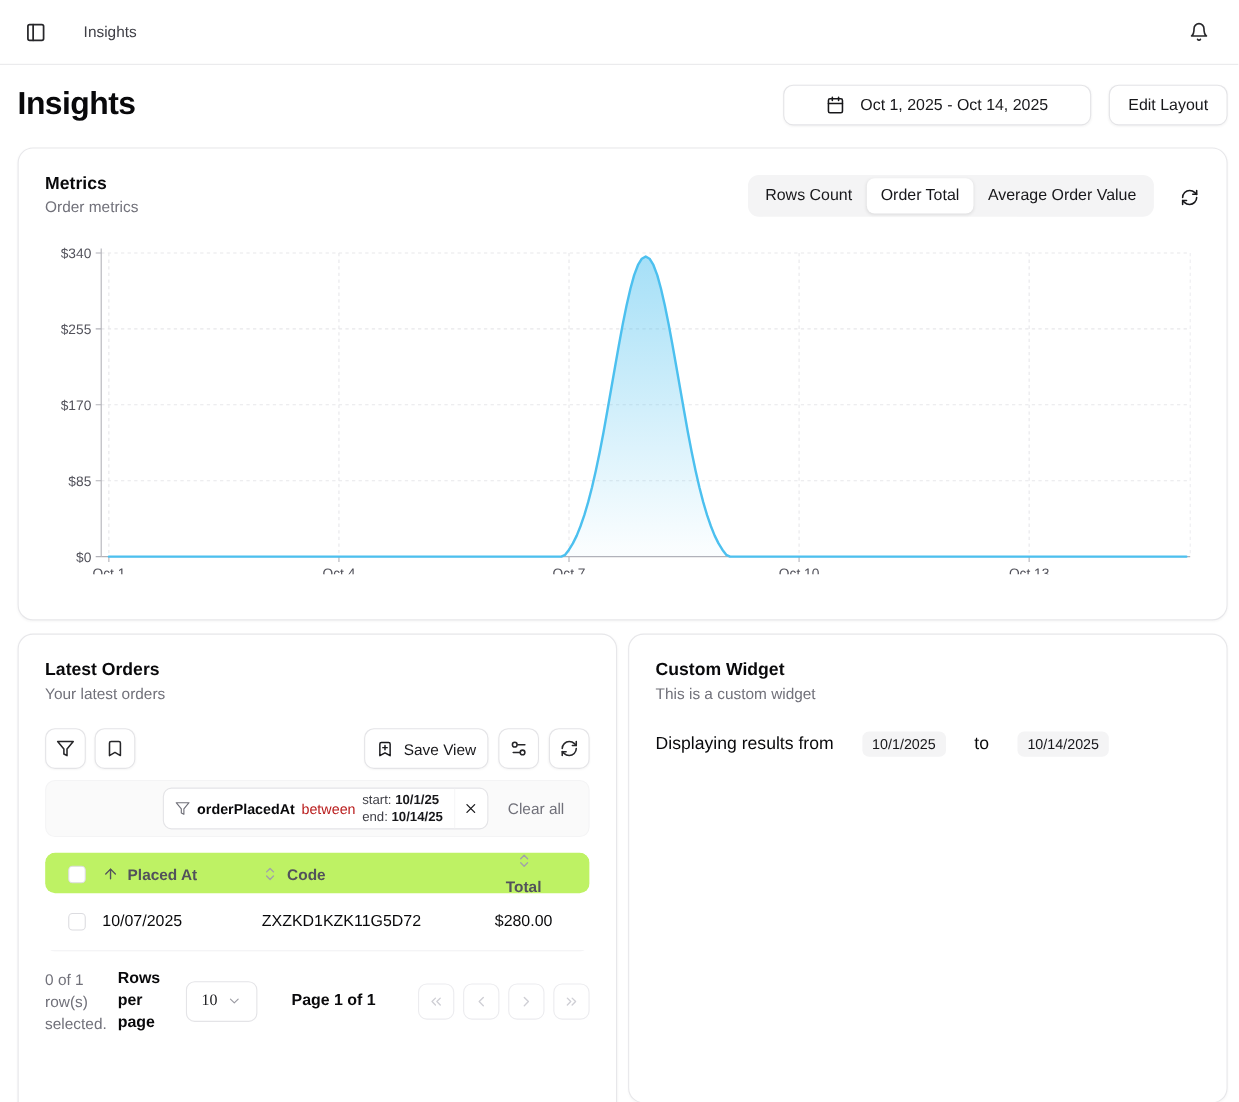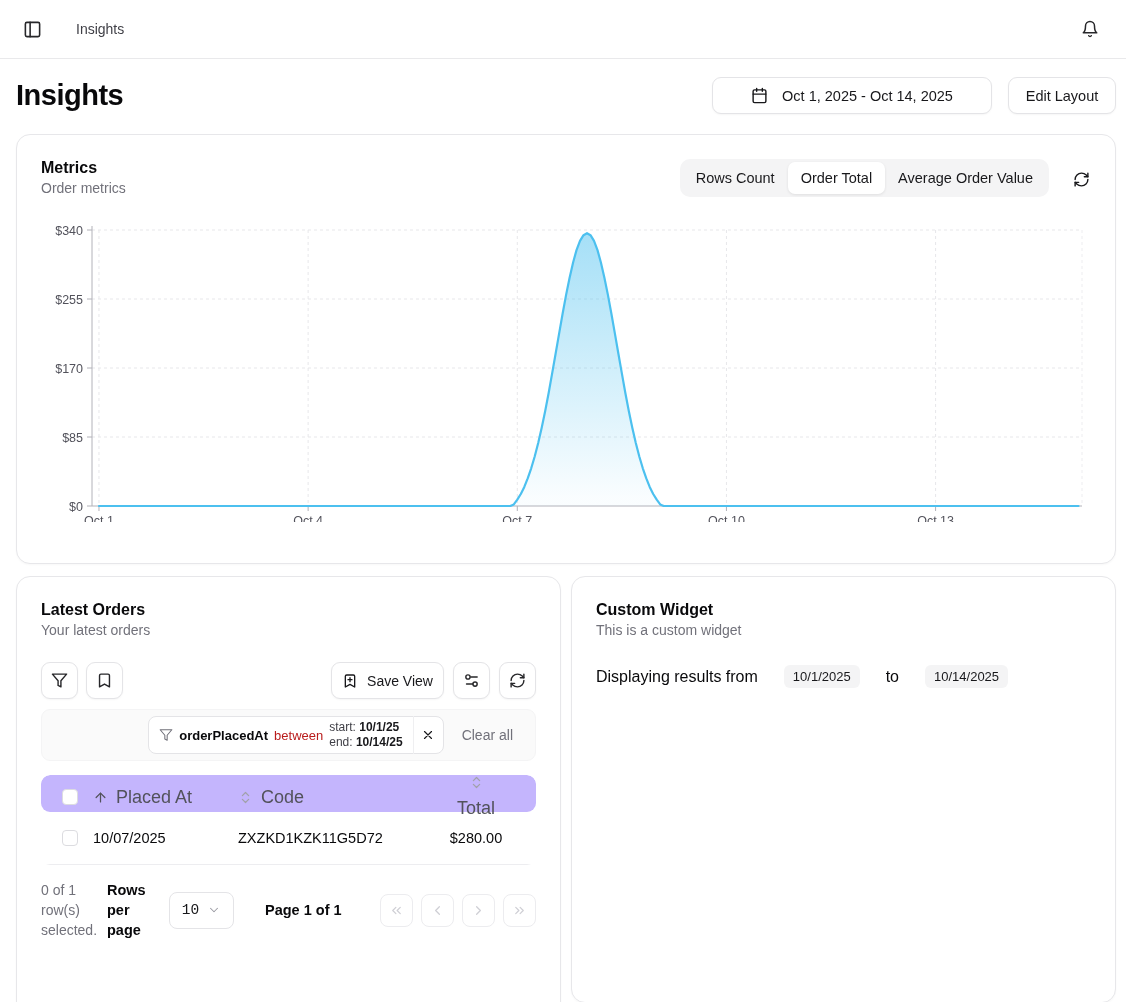--- a/index.html
+++ b/index.html
@@ -64,35 +64,35 @@
   .chip-op { font-size:13px; color:#b91c1c; }
   .chip-range { font-size:12px; line-height:15px; color:#3f3f46; white-space:nowrap; }
   .chip-range b { font-weight:700; color:#18181b; }
   .chip-x { width:30px; height:38px; display:flex; align-items:center; justify-content:center; border:none;
     border-left:1px solid #efeff1; background:none; cursor:pointer; color:#18181b; border-radius:0 8px 8px 0; }
   .clear-all { border:none; background:none; font-family:inherit; font-size:14px; color:#71717a; cursor:pointer; margin:0 12px 0 18px; }
 
   
   .table { margin-top:14px; border-radius:9px; overflow:hidden; }
   .t-head { display:grid; grid-template-columns:44px 145px 1fr 118px; align-items:center; height:37px;
-    background:#c4b5fd; border-radius:9px; color:#52525b; font-size:18px; font-weight:400; }
+    background:#bef264; border-radius:9px; color:#52525b; font-size:14px; font-weight:700; }
   .t-row { display:grid; grid-template-columns:44px 145px 1fr 118px; align-items:center; height:53px;
     border-bottom:1px solid #ededf0; font-size:14.5px; color:#09090b; }
   .cell { display:flex; align-items:center; gap:8px; padding-left:8px; }
   .cell.num { padding-right:10px;flex-direction:column; }
   .checkbox { width:16px; height:16px; border:1px solid #dcdce0; border-radius:4px; background:#fff; cursor:pointer; margin-left:13px; }
   .sort-ic { color:#52525b; }
   .sort-ic.dim { color:#a1a1aa; }
 
   
   .pager { display:flex; align-items:center; margin-top:15px; }
   .sel-text { width:64px; font-size:14px; color:#71717a; line-height:20px; }
   .rpp-label { width:50px; font-size:14.5px; font-weight:700; line-height:20px; margin-left:2px; }
   .rpp-select { margin-left:12px; width:65px; height:37px; display:flex; align-items:center; justify-content:center; gap:8px;
-    border:1px solid #e4e4e7; border-radius:8px; background:#fff; font-family:Liberation Mono, monospace; font-size:14.5px; cursor:pointer; color:#18181b; }
+    border:1px solid #e4e4e7; border-radius:8px; background:#fff; font-family:Liberation Serif, serif; font-size:14.5px; cursor:pointer; color:#18181b; }
   .rpp-select .chev { color:#9a9aa2; }
   .page-info { font-size:14.5px; font-weight:700; margin-left:31px; white-space:nowrap; }
   .pager .spacer { flex:1; }
   .nav-group { display:flex; gap:8px; }
   .nav-btn { width:33px; height:33px; display:flex; align-items:center; justify-content:center; background:#fff;
     border:1px solid #ececef; border-radius:8px; color:#cfcfd5; cursor:default; }
 
   
   .widget-body { margin-top:27px; font-size:16px; color:#09090b; display:flex; align-items:center; gap:26px; flex-wrap:wrap; }
   .code-chip { background:#f4f4f5; border-radius:6px; padding:4px 9px; font-size:13px; color:#18181b; }

